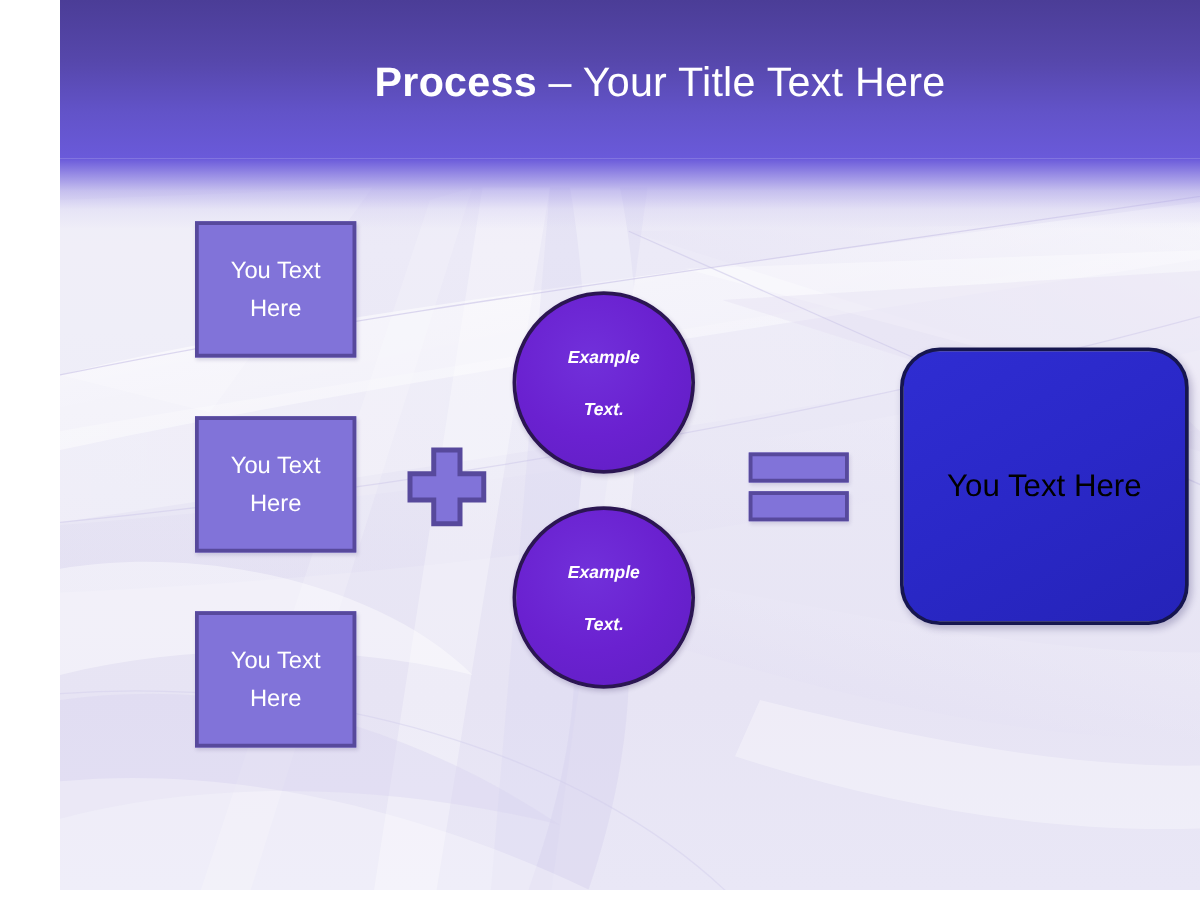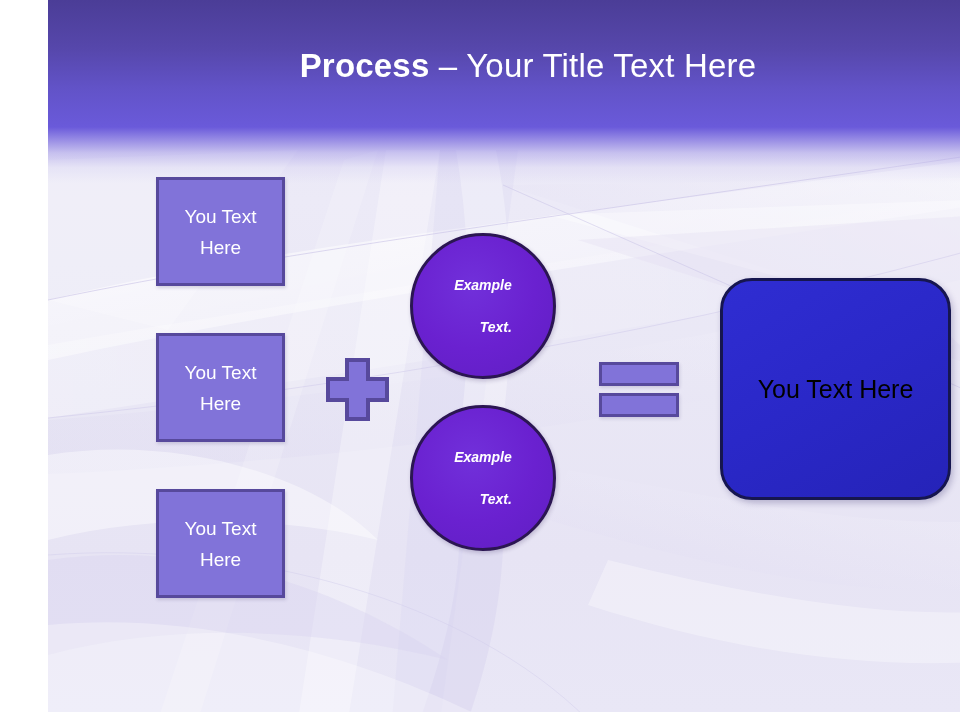--- a/index.html
+++ b/index.html
@@ -126,21 +126,21 @@
     font-style: italic;
     line-height: 21px;
     text-align: center;
     display: flex;
     align-items: center;
     justify-content: center;
     box-shadow: 1px 2px 4px rgba(40,25,80,0.22);
   }
   #circle1 { left: 362px; top: 233px; }
   #circle2 { left: 362px; top: 405px; }
-  .circle span { display: block; text-align: right; }
+  .circle span { display: block; }
 
   
   .eq-bar {
     position: absolute;
     box-sizing: border-box;
     width: 80px;
     height: 24px;
     background: #8173d9;
     border: 3px solid #57499c;
     box-shadow: 1px 2px 3px rgba(60,50,110,0.16);

